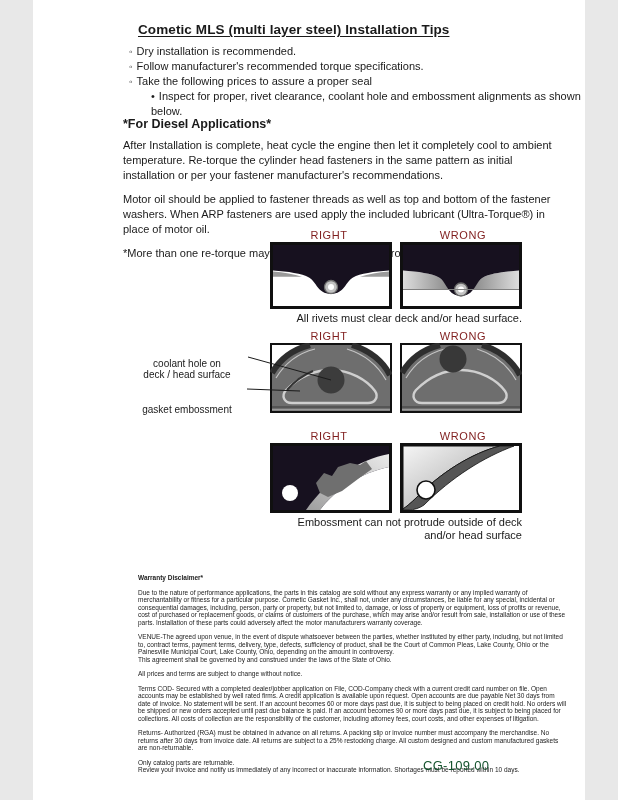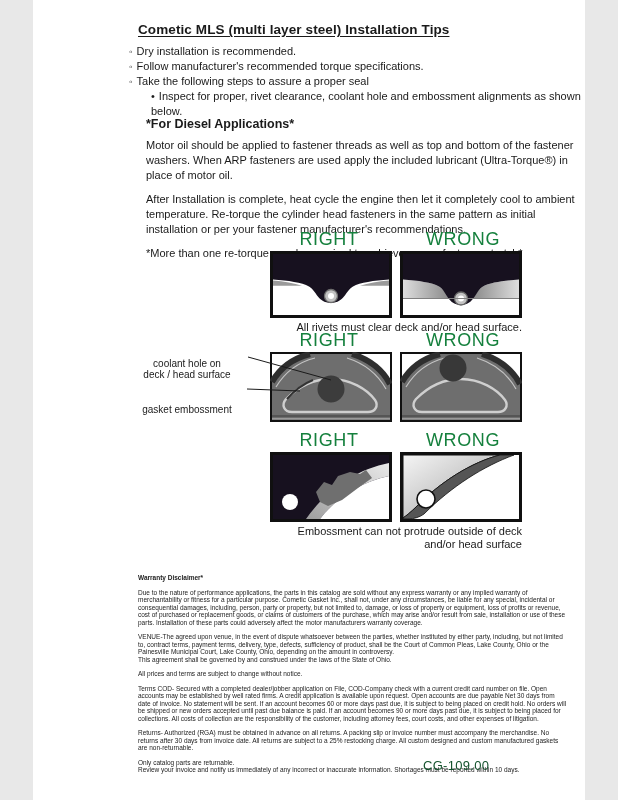--- a/index.html
+++ b/index.html
@@ -11,28 +11,28 @@
   }
   .abs{position:absolute;}
   .title{
     left:105px;top:22px;font-size:13.5px;font-weight:bold;
     text-decoration:underline;text-underline-offset:2px;letter-spacing:.1px;
   }
   .tips{left:96px;top:44px;font-size:11px;line-height:15px;}
   .tip::before{content:"◦";margin-right:4px;font-size:10px;}
   .tip-sub{padding-left:22px;}
   .tip-sub::before{content:"•";margin-right:4px;}
-  .diesel{left:113px;top:117px;width:438px;font-size:11px;line-height:15px;}
+  .diesel{left:90px;top:117px;width:438px;font-size:11px;line-height:15px;}
   .diesel .h{font-size:12.5px;font-weight:bold;margin:0 0 6px 0;}
   .diesel p{margin:0 0 9px 0;}
   .fig{left:237px;width:252px;}
   #fig1{top:229px;}
   #fig2{top:330px;}
   #fig3{top:430px;}
-  .fig-heads{display:flex;gap:16px;font-size:18px;letter-spacing:.6px;color:#15803d;}
+  .fig-heads{display:flex;gap:16px;font-size:11px;letter-spacing:.6px;color:#7f1d1d;}
   .fig-heads span{width:122px;text-align:center;}
   .fig-panels{display:flex;gap:8px;margin-top:1px;}
   .fig-panels svg{display:block;}
   .fig-caption{font-size:11px;line-height:13px;margin-top:3px;white-space:pre-line;text-align:right;}
   .callouts{left:95px;top:347px;width:118px;text-align:center;font-size:10px;line-height:11px;white-space:pre-line;}
   .callout2{margin-top:13px;}
   .callout-lines{left:95px;top:330px;pointer-events:none;z-index:5;}
   .legal{left:105px;top:574px;width:429px;font-size:6.5px;line-height:7.5px;color:#222;}
   .legal .h{font-size:6.5px;font-weight:bold;margin:0 0 7px 0;}
   .legal p{margin:0 0 7px 0;white-space:pre-line;}
@@ -41,28 +41,28 @@
 </head>
 <body>
 
 <div class="page">
 
   <div class="abs title">Cometic MLS (multi layer steel) Installation Tips</div>
 
   <div class="abs tips">
     <div class="tip"><span>Dry installation is recommended.</span></div>
     <div class="tip"><span>Follow manufacturer's recommended torque specifications.</span></div>
-    <div class="tip"><span>Take the following steps to assure a proper seal</span></div>
+    <div class="tip"><span>Take the following prices to assure a proper seal</span></div>
     <div class="tip-sub"><span>Inspect for proper, rivet clearance, coolant hole and embossment alignments as shown below.</span></div>
   </div>
 
   <div class="abs diesel">
     <div class="h">*For Diesel Applications*</div>
+    <p>After Installation is complete, heat cycle the engine then let it completely cool to ambient temperature. Re-torque the cylinder head fasteners in the same pattern as initial installation or per your fastener manufacturer's recommendations.</p>
     <p>Motor oil should be applied to fastener threads as well as top and bottom of the fastener washers. When ARP fasteners are used apply the included lubricant (Ultra-Torque®) in place of motor oil.</p>
-    <p>After Installation is complete, heat cycle the engine then let it completely cool to ambient temperature. Re-torque the cylinder head fasteners in the same pattern as initial installation or per your fastener manufacturer's recommendations.</p>
     <p>*More than one re-torque may be required to achieve proper fastener stretch*</p>
   </div>
 
   <div class="abs fig" id="fig1">
     <div class="fig-heads">
       <span>RIGHT</span>
       <span>WRONG</span>
     </div>
     <div class="fig-panels">
       <svg viewBox="0 0 122 67" width="122" height="67">

